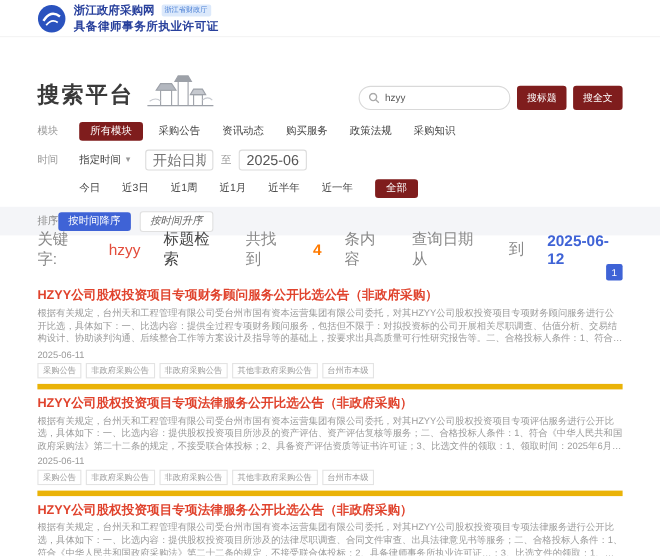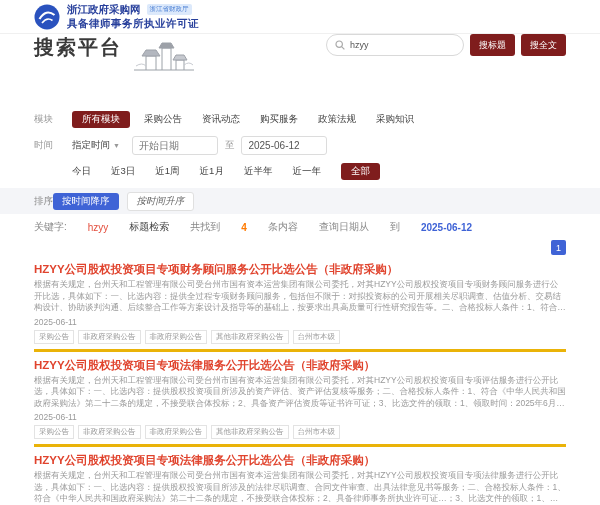--- a/index.html
+++ b/index.html
@@ -13,68 +13,68 @@
   .site-header .inner { display:flex; align-items:center; }
   .logo { width:26px; height:26px; flex:0 0 auto; cursor:pointer; }
   .site-names { margin-left:7px; }
   .site-line1 { font-size:10.5px; font-weight:bold; color:#28409c; display:flex; align-items:center; }
   .site-line2 { font-size:10.5px; font-weight:bold; color:#28409c; letter-spacing:.5px; }
   .gov-badge { margin-left:6px; font-size:6.5px; font-weight:normal; color:#4a7fd4;
     background:#dce9fb; border-radius:2px; padding:1px 3px; }
 
   
   .banner { height:66px; background:#fff; }
-  .banner .inner { height:100%; display:flex; align-items:flex-start; }
+  .banner .inner { height:100%; display:flex; align-items:flex-end; }
   .banner-title { font-size:20px; font-weight:bold; color:#3a3a3a; letter-spacing:2px; }
   .banner-art { margin-left:10px; opacity:.75; }
   .search-area { margin-left:auto; display:flex; align-items:center; gap:6px; }
   .search-box { display:flex; align-items:center; width:138px; height:22px;
     border:1px solid #d9d9d9; border-radius:12px; background:#fff; padding:0 8px; }
   .search-box svg { flex:0 0 auto; }
   .search-box input { border:0; outline:0; width:100%; margin-left:5px; font-size:9px; color:#555;
     font-family:"Liberation Sans", sans-serif; background:transparent; }
   .btn-blue { height:22px; padding:0 9px; background:#7f1d1d; color:#fff; border:0;
     border-radius:3px; font-size:9px; cursor:pointer; font-family:"Liberation Sans", sans-serif; }
 
   
   .filter-panel { padding-top:6px; }
   .filter-row { display:flex; align-items:center; height:26px; font-size:9.5px; }
   .flabel { width:38px; color:#999; flex:0 0 auto; }
   .mod { margin-right:20px; color:#444; cursor:pointer; }
   .chip-blue { background:#7f1d1d; color:#fff !important; border-radius:3px; padding:2px 10px; margin-right:14px; cursor:pointer; }
   .time-mode { color:#444; cursor:pointer; margin-right:12px; display:flex; align-items:center; }
   .caret { font-size:7px; color:#999; margin-left:3px; }
-  .date-input { width:86px; height:19px; border:1px solid #dcdcdc; border-radius:3px;
-    font-size:10px; color:#555; padding:0 6px; outline:0; font-family:"Liberation Sans", sans-serif; }
+  .date-input { width:62px; height:19px; border:1px solid #dcdcdc; border-radius:3px;
+    font-size:13px; color:#555; padding:0 6px; outline:0; font-family:"Liberation Sans", sans-serif; }
   .date-sep { margin:0 7px; color:#999; }
   .range-row { padding-left:38px; }
   .range { margin-right:20px; color:#444; cursor:pointer; }
 
   
   .sort-strip { height:26px; margin-top:4px; background:#f4f5f8; display:flex; align-items:center; font-size:9.5px; }
   .sort-strip .inner { display:flex; align-items:center; }
   .sort-label { color:#888; }
   .sort-chip { padding:2px 9px; border-radius:3px; margin-right:8px; cursor:pointer; }
   .sort-chip.selected { background:#3f63d6; color:#fff; }
   .sort-chip.plain { background:#fff; color:#666; border:1px solid #e0e0e0;font-style:italic; }
 
   
-  .summary-row { display:flex; align-items:center; height:26px; font-size:10px; color:#888; gap:21px; }
+  .summary-row { display:flex; align-items:center; height:26px; font-size:14px; color:#888; gap:21px; }
   .kw { color:#e34d3c; }
   .scope { color:#444; }
   .count { color:#ff7a00; font-weight:bold; }
   .qdate { color:#3f63d6; font-weight:bold; }
 
   
   .pager-row { display:flex; justify-content:flex-end; height:16px; }
   .page-num { min-width:15px; height:15px; background:#3f63d6; color:#fff; font-size:9px;
     display:flex; align-items:center; justify-content:center; border-radius:2px; cursor:pointer; }
 
   
-  .result { padding:6px 0 5px 0; border-bottom:3px solid #eab308; }
+  .result { padding:6px 0 5px 0; border-bottom:5px solid #eab308; }
   .rtitle { display:block; font-size:11.5px; font-weight:bold; color:#e0432d;
     line-height:14px; text-decoration:none; cursor:pointer; margin-bottom:3px; }
   .rbody { font-size:8.5px; color:#9a9a9a; line-height:11.5px;
     display:-webkit-box; -webkit-line-clamp:3; -webkit-box-orient:vertical; overflow:hidden; }
   .rdate { font-size:8.5px; color:#9a9a9a; margin:3px 0 3px 0; }
   .rtags { display:flex; gap:4px; }
   .tag { font-size:7.5px; color:#999; border:1px solid #e3e3e3; padding:1px 4px; line-height:10px; }
 </style>
 </head>
 <body>

